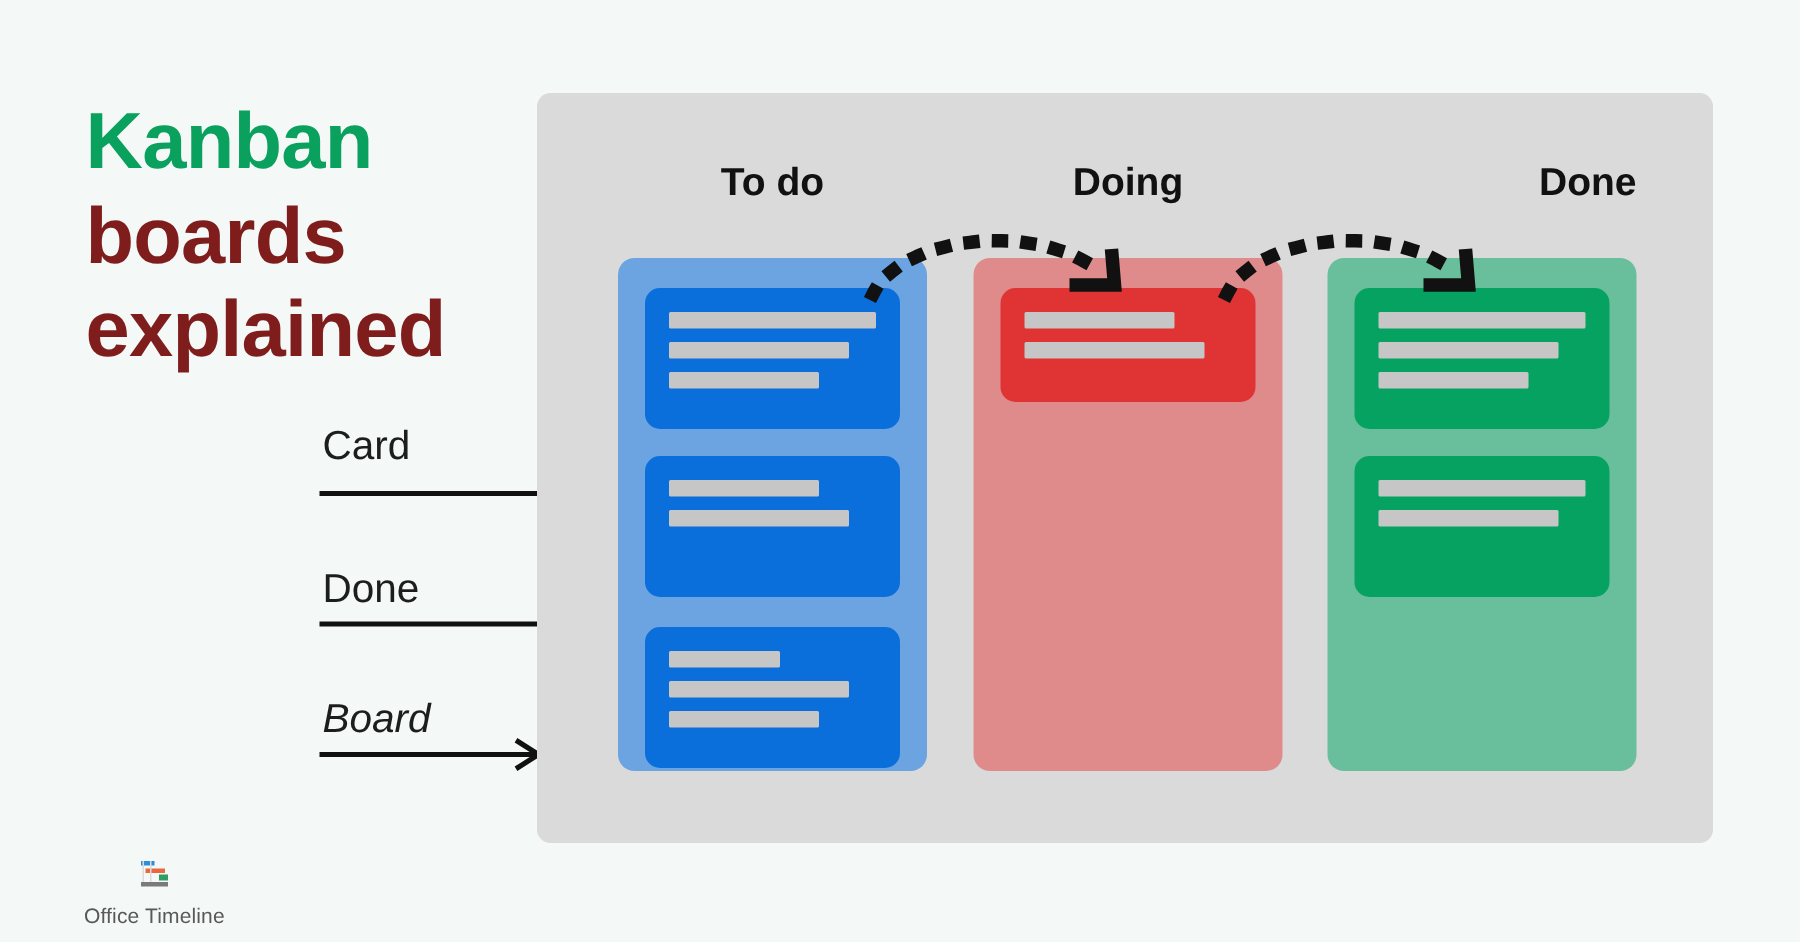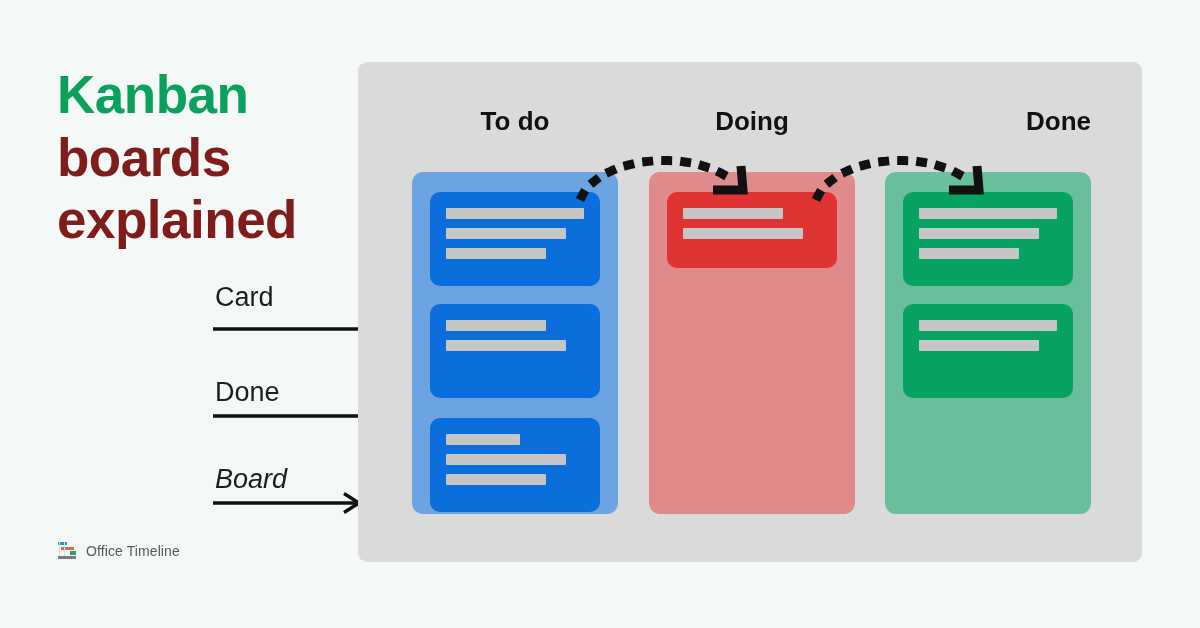--- a/index.html
+++ b/index.html
@@ -120,24 +120,25 @@
     top: 0;
     width: 1200px;
     height: 628px;
     pointer-events: none;
   }
 
   
   .footer {
     position: absolute;
     left: 56px;
-    top: 540px;
+    top: 572px;
     display: flex;
     align-items: center;
     gap: 8px;
+    flex-direction: column;
   }
   .footer .logo {
     width: 22px;
     height: 22px;
     position: relative;
     background: #f4f8f7;
   }
   .footer .brand {
     font-size: 14px;
     color: #595959;

